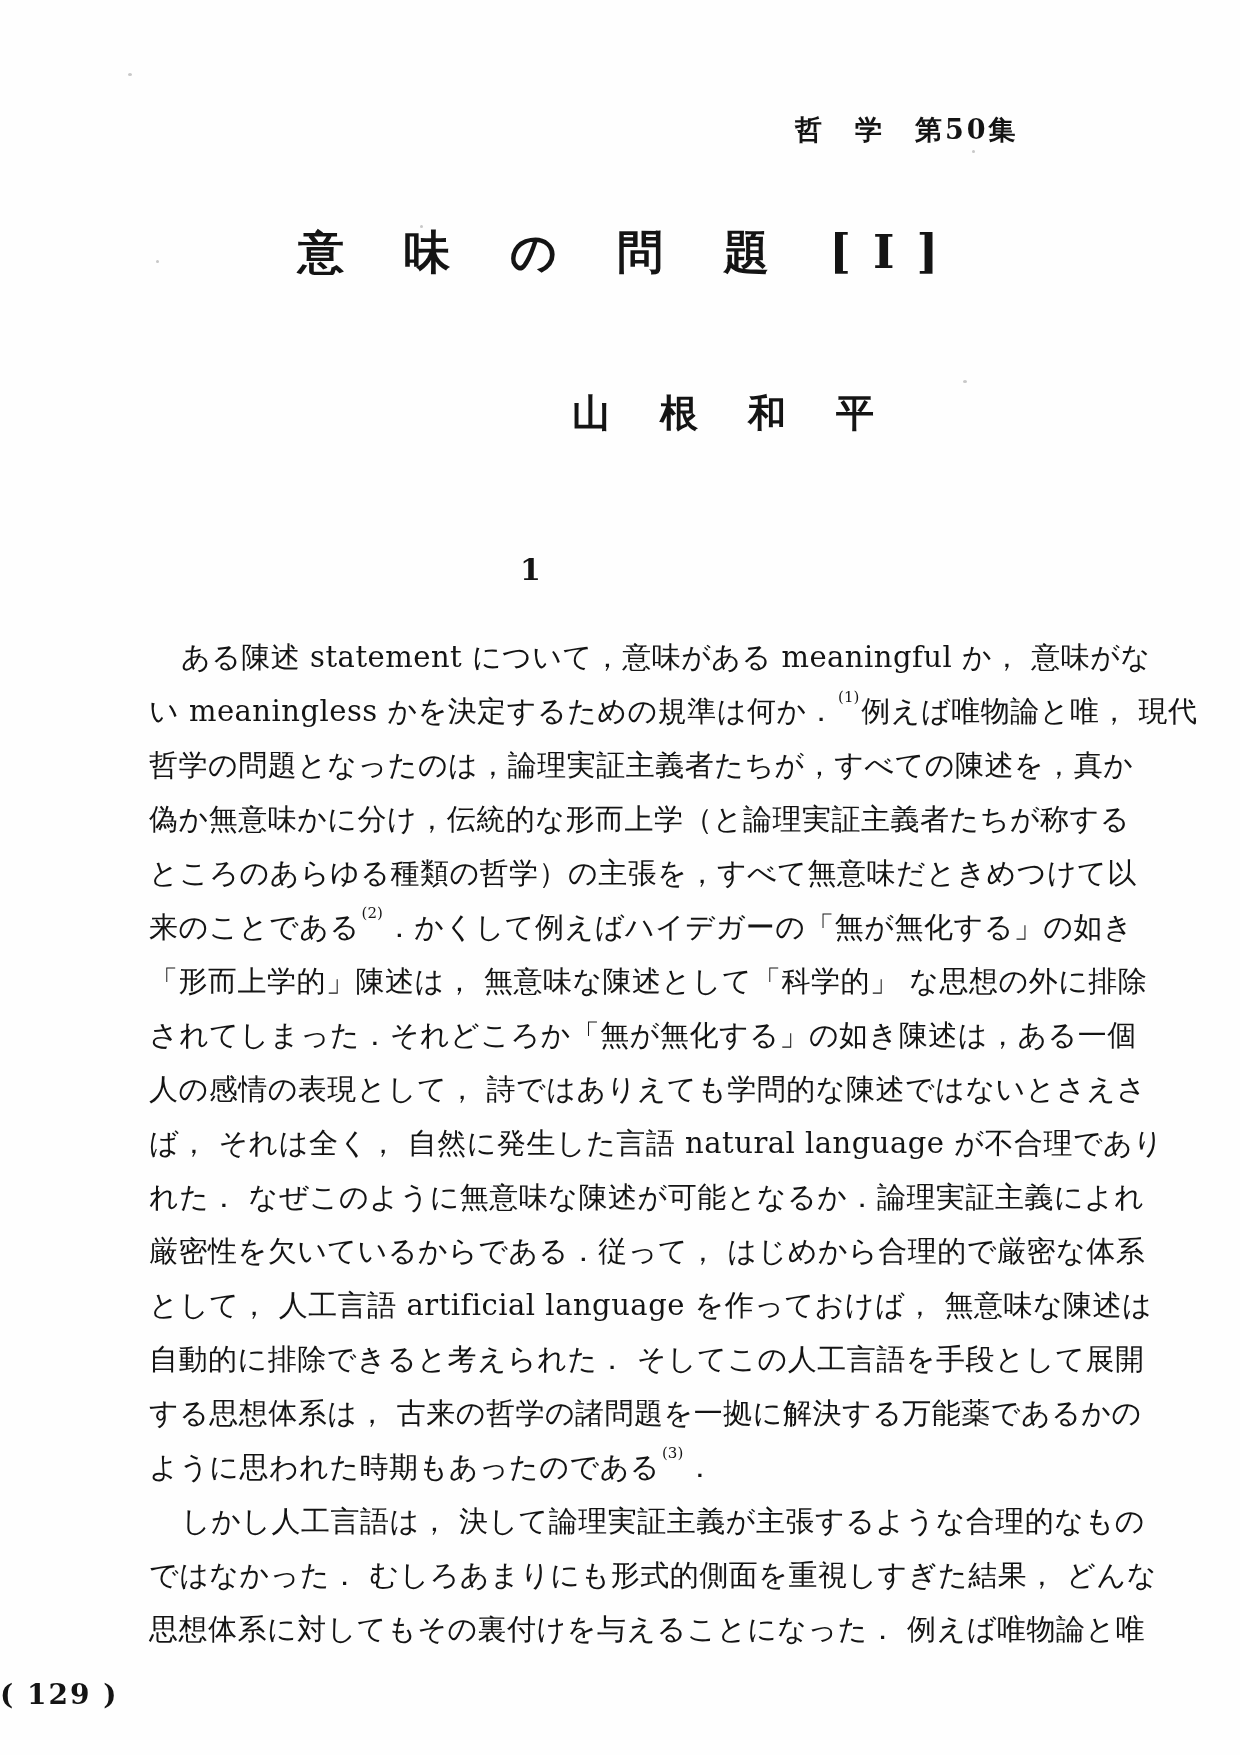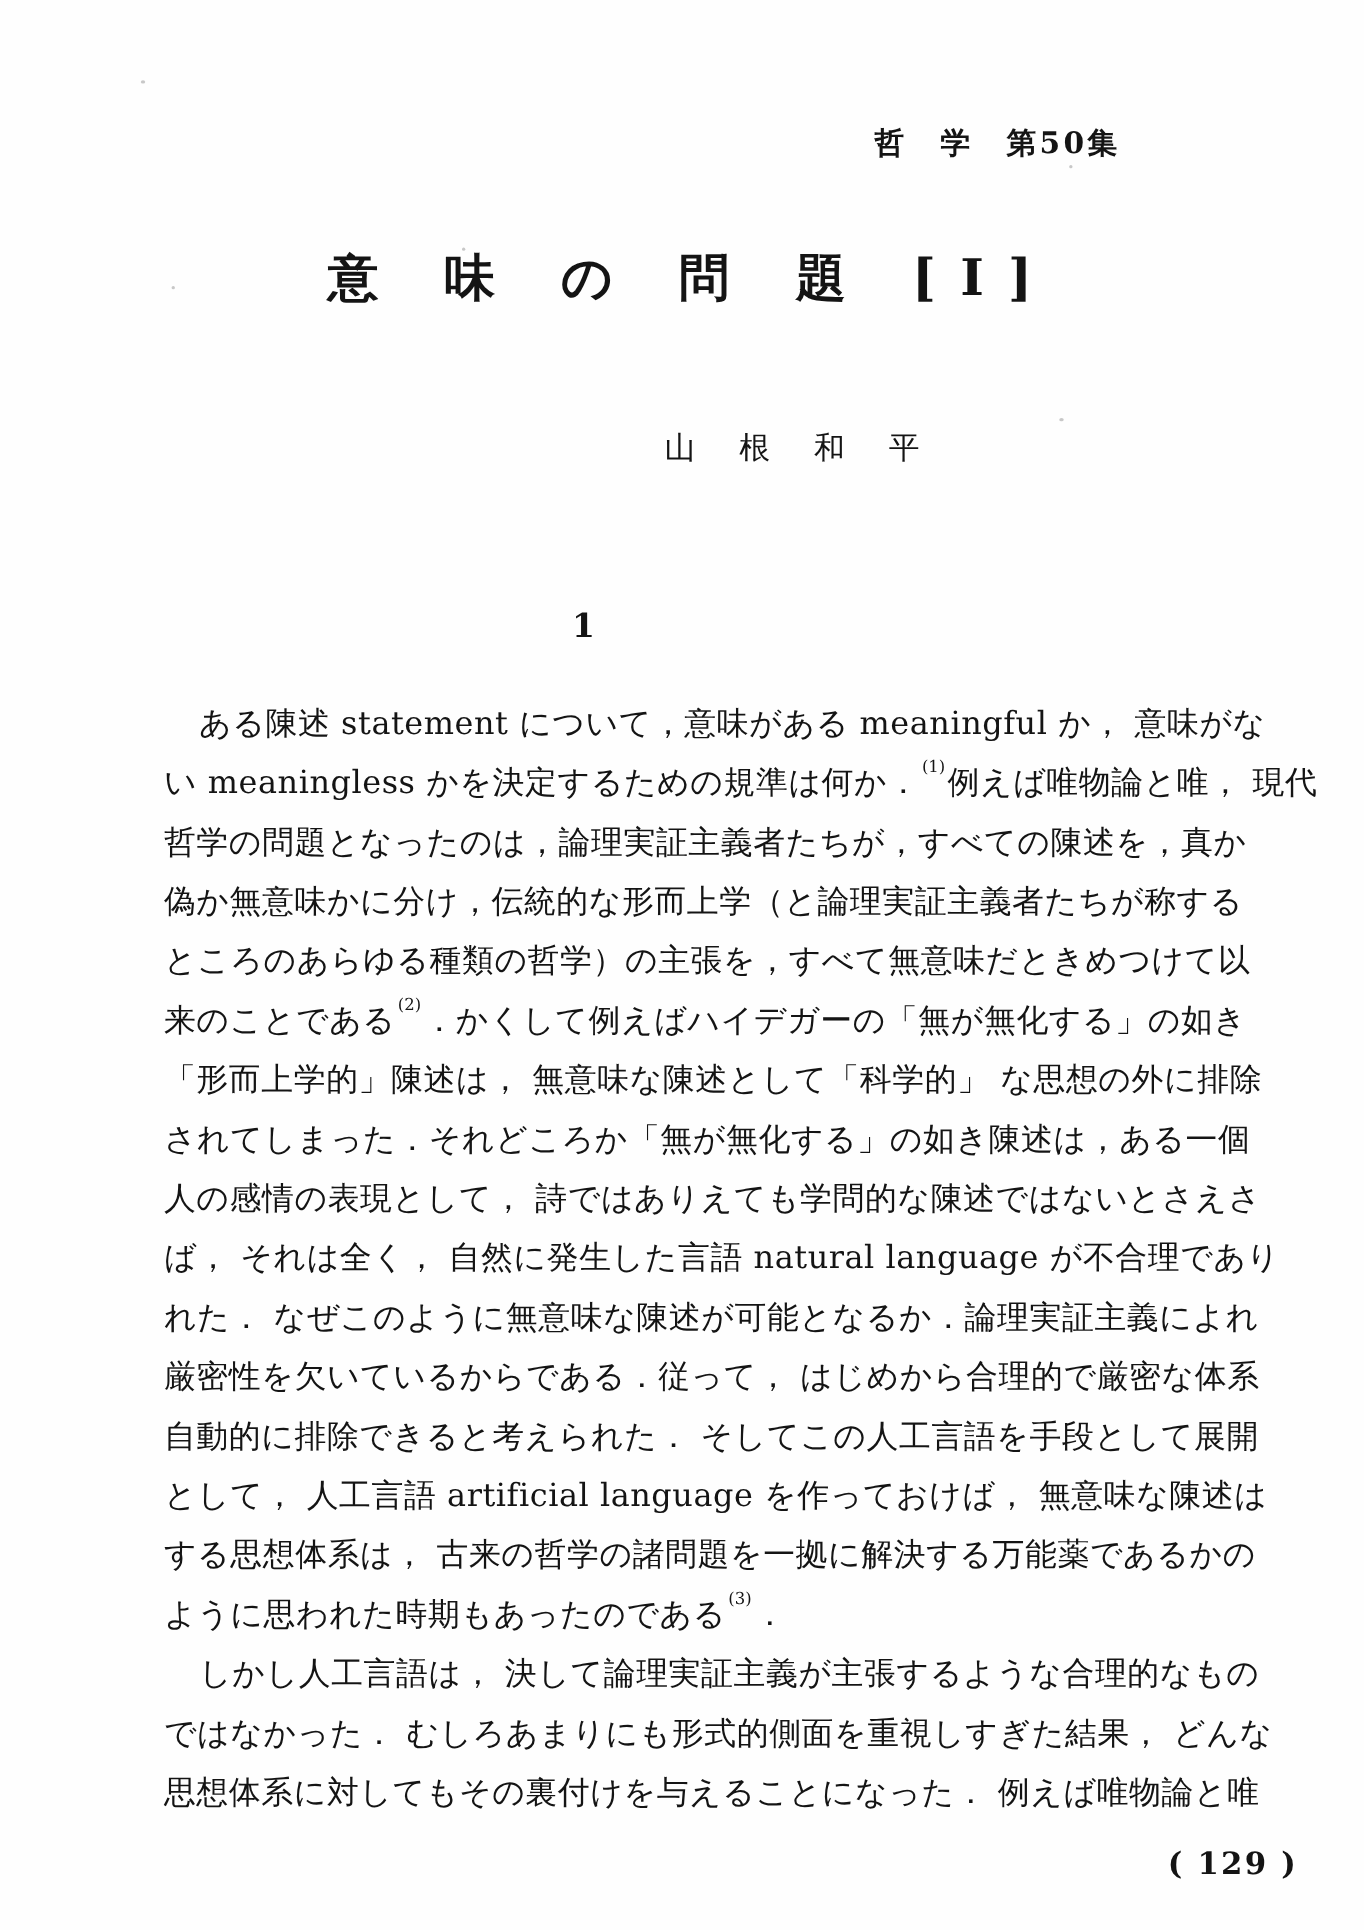--- a/index.html
+++ b/index.html
@@ -38,23 +38,23 @@
     left: 298px;
     font-size: 46px;
     font-weight: 700;
     letter-spacing: 22px;
     white-space: nowrap;
   }
   
   .author-name {
     position: absolute;
     top: 388px;
-    left: 604px;
-    font-size: 28px;
-    font-weight: 400;
+    left: 572px;
+    font-size: 38px;
+    font-weight: 700;
     letter-spacing: 6px;
     white-space: nowrap;
   }
   
   .section-number {
     position: absolute;
     top: 552px;
     left: 520px;
     font-size: 30px;
     font-weight: 700;
@@ -86,21 +86,21 @@
     top: -19px;
     padding: 0 2px;
     vertical-align: baseline;
   }
   
   .page-number {
     position: absolute;
     top: 1678px;
     left: 0;
     width: 1180px;
-    text-align: right;
+    text-align: left;
     font-size: 28px;
     font-weight: 600;
     letter-spacing: 2px;
   }
   
   .speck {
     position: absolute;
     background: #9a9a9a;
     border-radius: 50%;
     opacity: .55;
@@ -136,22 +136,22 @@
       <div class="body-line"><span>哲学の問題となったのは，論理実証主義者たちが，すべての陳述を，真か</span></div>
       <div class="body-line"><span>偽か無意味かに分け，伝統的な形而上学（と論理実証主義者たちが称する</span></div>
       <div class="body-line"><span>ところのあらゆる種類の哲学）の主張を，すべて無意味だときめつけて以</span></div>
       <div class="body-line"><span>来のことである</span><span class="footnote-marker">(2)</span><span>．かくして例えばハイデガーの「無が無化する」の如き</span></div>
       <div class="body-line"><span>「形而上学的」陳述は， 無意味な陳述として「科学的」 な思想の外に排除</span></div>
       <div class="body-line"><span>されてしまった．それどころか「無が無化する」の如き陳述は，ある一個</span></div>
       <div class="body-line"><span>人の感情の表現として， 詩ではありえても学問的な陳述ではないとさえさ</span></div>
       <div class="body-line"><span>ば， それは全く， 自然に発生した言語 natural language が不合理であり</span></div>
       <div class="body-line"><span>れた． なぜこのように無意味な陳述が可能となるか．論理実証主義によれ</span></div>
       <div class="body-line"><span>厳密性を欠いているからである．従って， はじめから合理的で厳密な体系</span></div>
+      <div class="body-line"><span>として， 人工言語 artificial language を作っておけば， 無意味な陳述は</span></div>
       <div class="body-line"><span>自動的に排除できると考えられた． そしてこの人工言語を手段として展開</span></div>
-      <div class="body-line"><span>として， 人工言語 artificial language を作っておけば， 無意味な陳述は</span></div>
       <div class="body-line"><span>する思想体系は， 古来の哲学の諸問題を一拠に解決する万能薬であるかの</span></div>
       <div class="body-line"><span>ように思われた時期もあったのである</span><span class="footnote-marker">(3)</span><span>．</span></div>
       <div class="body-line indent"><span>しかし人工言語は， 決して論理実証主義が主張するような合理的なもの</span></div>
       <div class="body-line"><span>ではなかった． むしろあまりにも形式的側面を重視しすぎた結果， どんな</span></div>
       <div class="body-line"><span>思想体系に対してもその裏付けを与えることになった． 例えば唯物論と唯</span></div>
     </div>
 
   <div class="page-number">( 129 )</div>
 
 </div>

